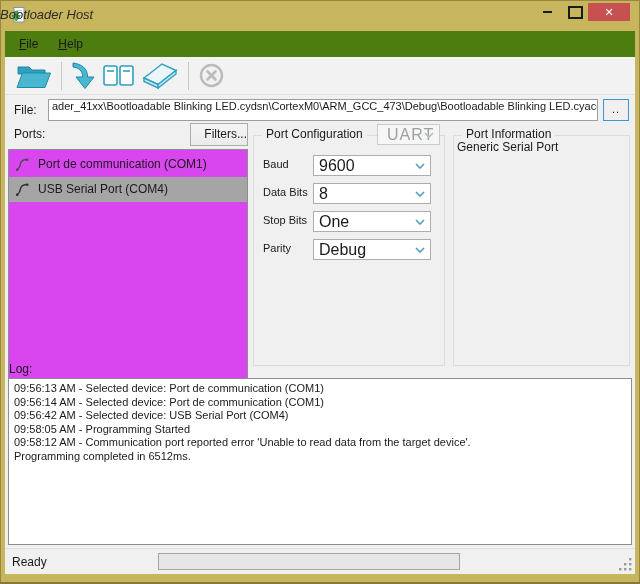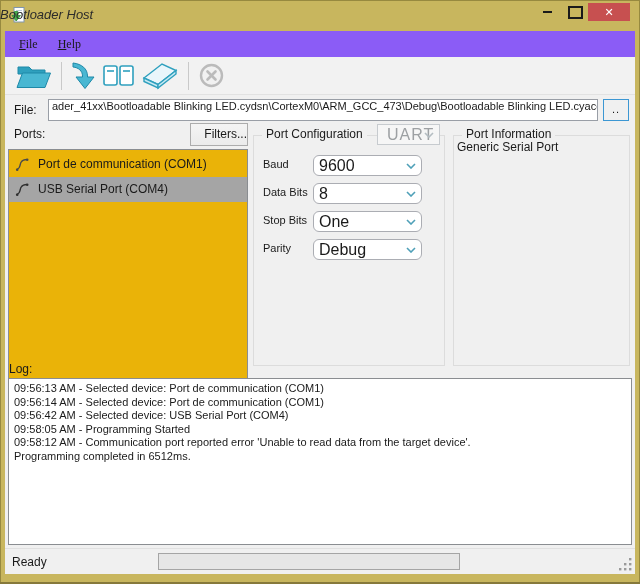--- a/index.html
+++ b/index.html
@@ -17,60 +17,60 @@
   .btn-min { position:absolute; left:541px; top:4px; width:14px; height:18px; cursor:default; }
   .btn-min::before { content:""; position:absolute; left:2px; top:7px; width:9px; height:2px; background:#1a1a1a; }
   .btn-max { position:absolute; left:565px; top:4px; width:18px; height:18px; }
   .btn-max::before { content:""; position:absolute; left:3px; top:2px; width:11px; height:9px; border:2px solid #1a1a1a; }
   .btn-close { position:absolute; left:588px; top:3px; width:42px; height:18px; background:#C75050;
                color:#fff; font-size:11px; font-weight:bold; text-align:center; line-height:18px; }
 
   
   .client { position:absolute; left:5px; top:31px; width:630px; height:543px; background:#F0F0F0; }
 
-  .menubar { position:absolute; left:0; top:0; width:630px; height:26px; background:#8b5cf6; display:flex; padding-left:4px;font-family:Liberation Serif, serif; }
+  .menubar { position:absolute; left:0; top:0; width:630px; height:26px; background:#4d7c0f; display:flex; padding-left:4px; }
   .menu-item { padding:6px 10px 0 10px; height:26px; }
   .accel { text-decoration:underline; }
 
   .toolbar { position:absolute; left:0; top:26px; width:630px; height:38px; background:#F2F2F2;
              border-bottom:1px solid #E2E2E2; display:flex; align-items:center; padding-left:8px; }
   .tool-btn { display:flex; align-items:center; justify-content:center; height:34px; padding:0 3px; }
   .tool-sep { width:1px; height:28px; background:#C9C9C9; margin:0 6px; }
 
   
   .file-label { position:absolute; left:9px; top:72px; }
   .file-input { position:absolute; left:43px; top:68px; width:550px; height:22px; border:1px solid #999EA6;
                 background:#fff; font-family:"Liberation Sans","DejaVu Sans",sans-serif; font-size:11px;
                 padding:0 3px; white-space:nowrap; overflow:hidden; }
   .browse-btn { position:absolute; left:598px; top:68px; width:26px; height:22px; border:1px solid #3C97D3;
                 background:#F0F0F0; text-align:center; line-height:18px; font-size:11px; letter-spacing:1px; }
 
   
   .ports-label { position:absolute; left:9px; top:96px; }
   .filters-btn { position:absolute; left:185px; top:92px; width:58px; height:23px; border:1px solid #ACACAC;
                  background:linear-gradient(#F4F4F4,#EBEBEB); text-align:right; line-height:21px; font-size:12px; }
-  .ports-list { position:absolute; left:3px; top:118px; width:240px; height:236px; background:#eab308;
+  .ports-list { position:absolute; left:3px; top:118px; width:240px; height:236px; background:#d946ef;
                 border:1px solid #8A8D91; padding-top:2px; }
   .port-item { position:relative; height:25px; line-height:25px; padding-left:29px; }
   .port-item.selected { background:#A5A5A5; }
   .port-icon { position:absolute; left:6px; top:5px; width:15px; height:15px; }
 
   
   .group { position:absolute; border:1px solid #DCDCDC; }
   .group-pc { left:248px; top:104px; width:192px; height:231px; }
   .group-pi { left:448px; top:104px; width:177px; height:231px; }
   .group-label { position:absolute; top:-9px; left:8px; background:#F0F0F0; padding:0 4px; font-size:12px; }
   .pi-content { margin:4px 0 0 3px; font-size:12px; }
 
   .combo { position:absolute; background:#fff; border:1px solid #ABADB3; font-size:16px; padding-left:5px; }
   .combo .chev { position:absolute; right:5px; top:50%; margin-top:-3px; }
   .combo-uart { left:372px; top:93px; width:63px; height:21px; line-height:19px; background:#F6F6F6;
                 border-color:#C7CBCF; color:#9DA0A3; letter-spacing:1px; padding-left:9px; }
   .cfg-label { position:absolute; left:258px; font-size:11px; }
-  .cfg-combo { left:308px; width:109px; height:21px; line-height:19px;border-radius:6px; }
+  .cfg-combo { left:308px; width:118px; height:21px; line-height:19px; }
 
   
   .log-label { position:absolute; left:4px; top:331px; }
   .log-box { position:absolute; left:3px; top:347px; width:624px; height:167px; background:#fff;
              border:1px solid #8A8D91; padding:3px 5px; font-size:11px; line-height:13.5px; overflow:hidden; }
 
   
   .statusbar { position:absolute; left:0; top:517px; width:630px; height:26px; background:#F0F0F0;
                border-top:1px solid #E0E0E0; }
   .status-text { position:absolute; left:7px; top:6px; }

